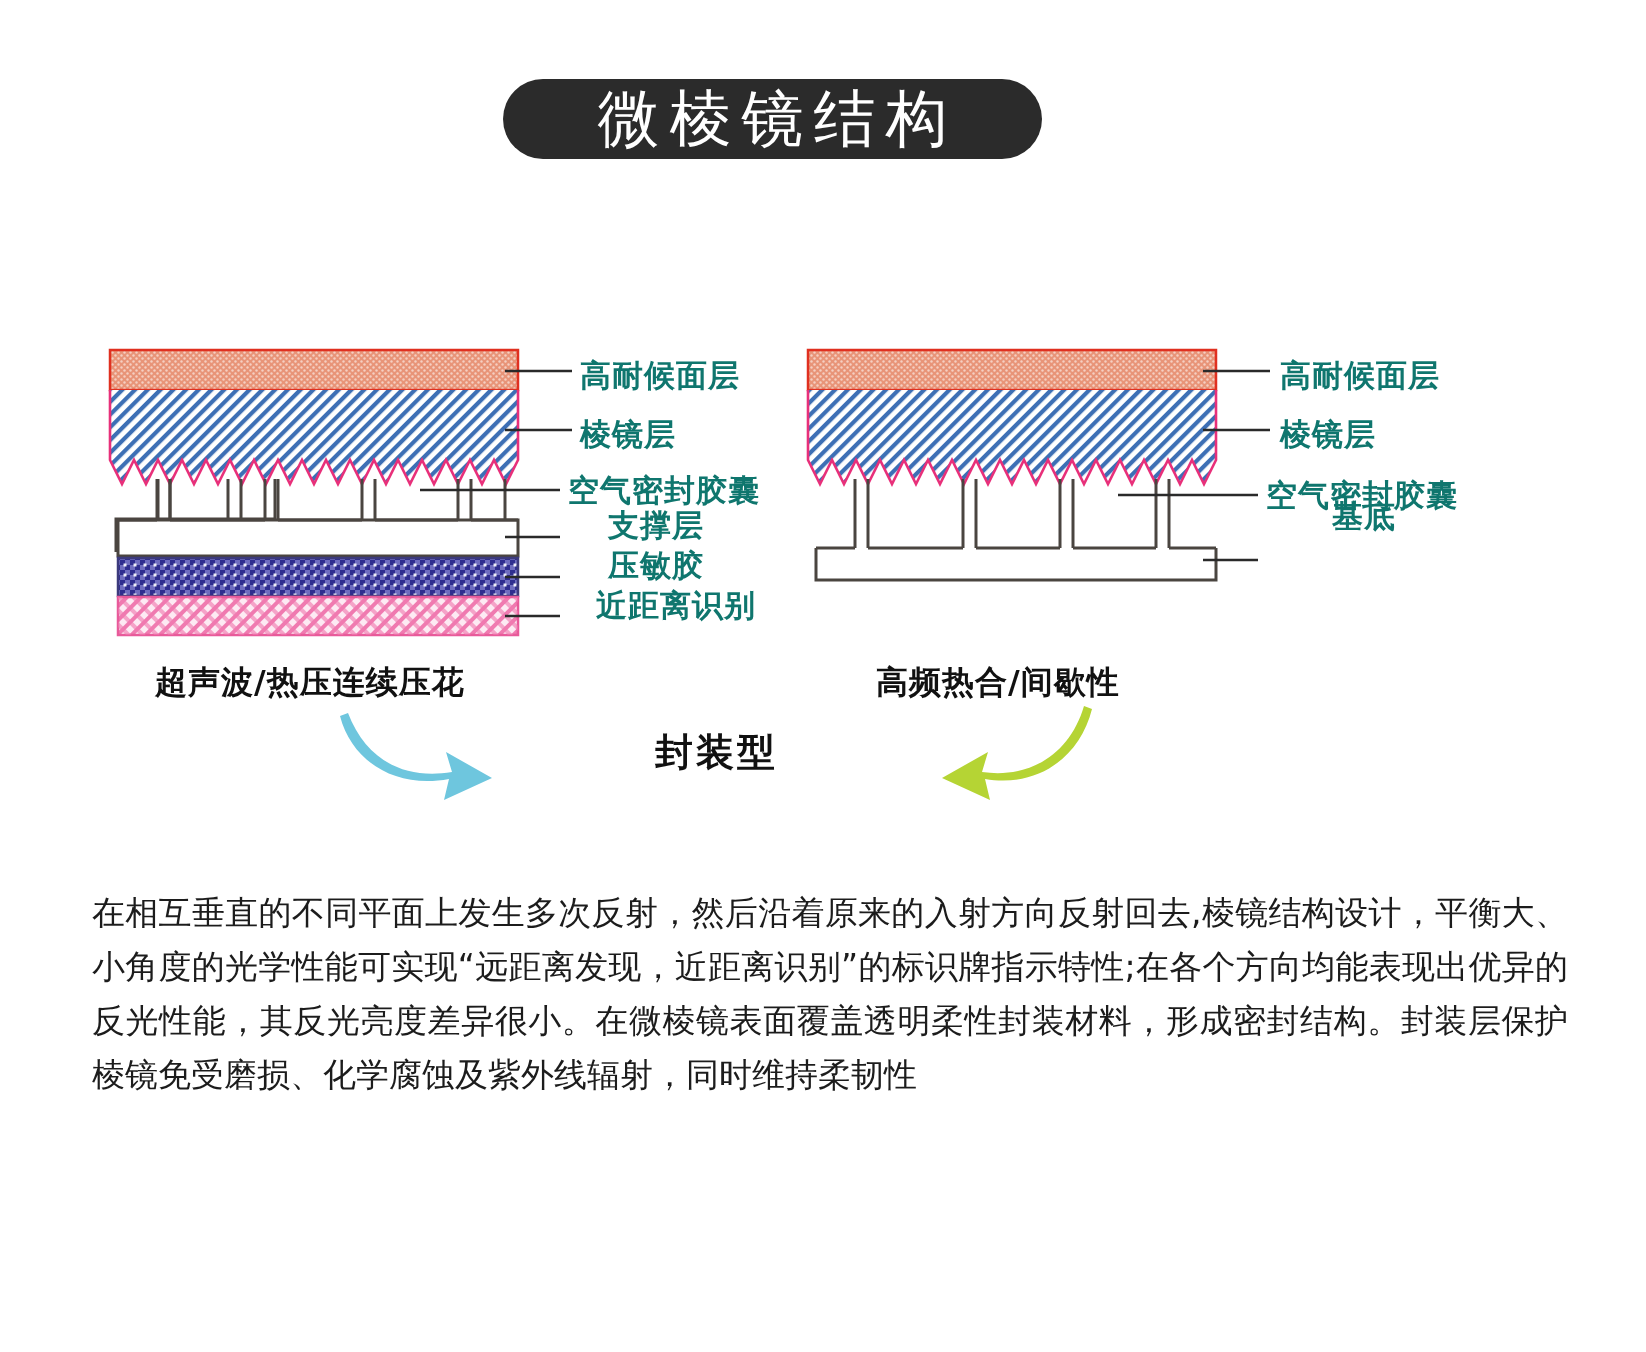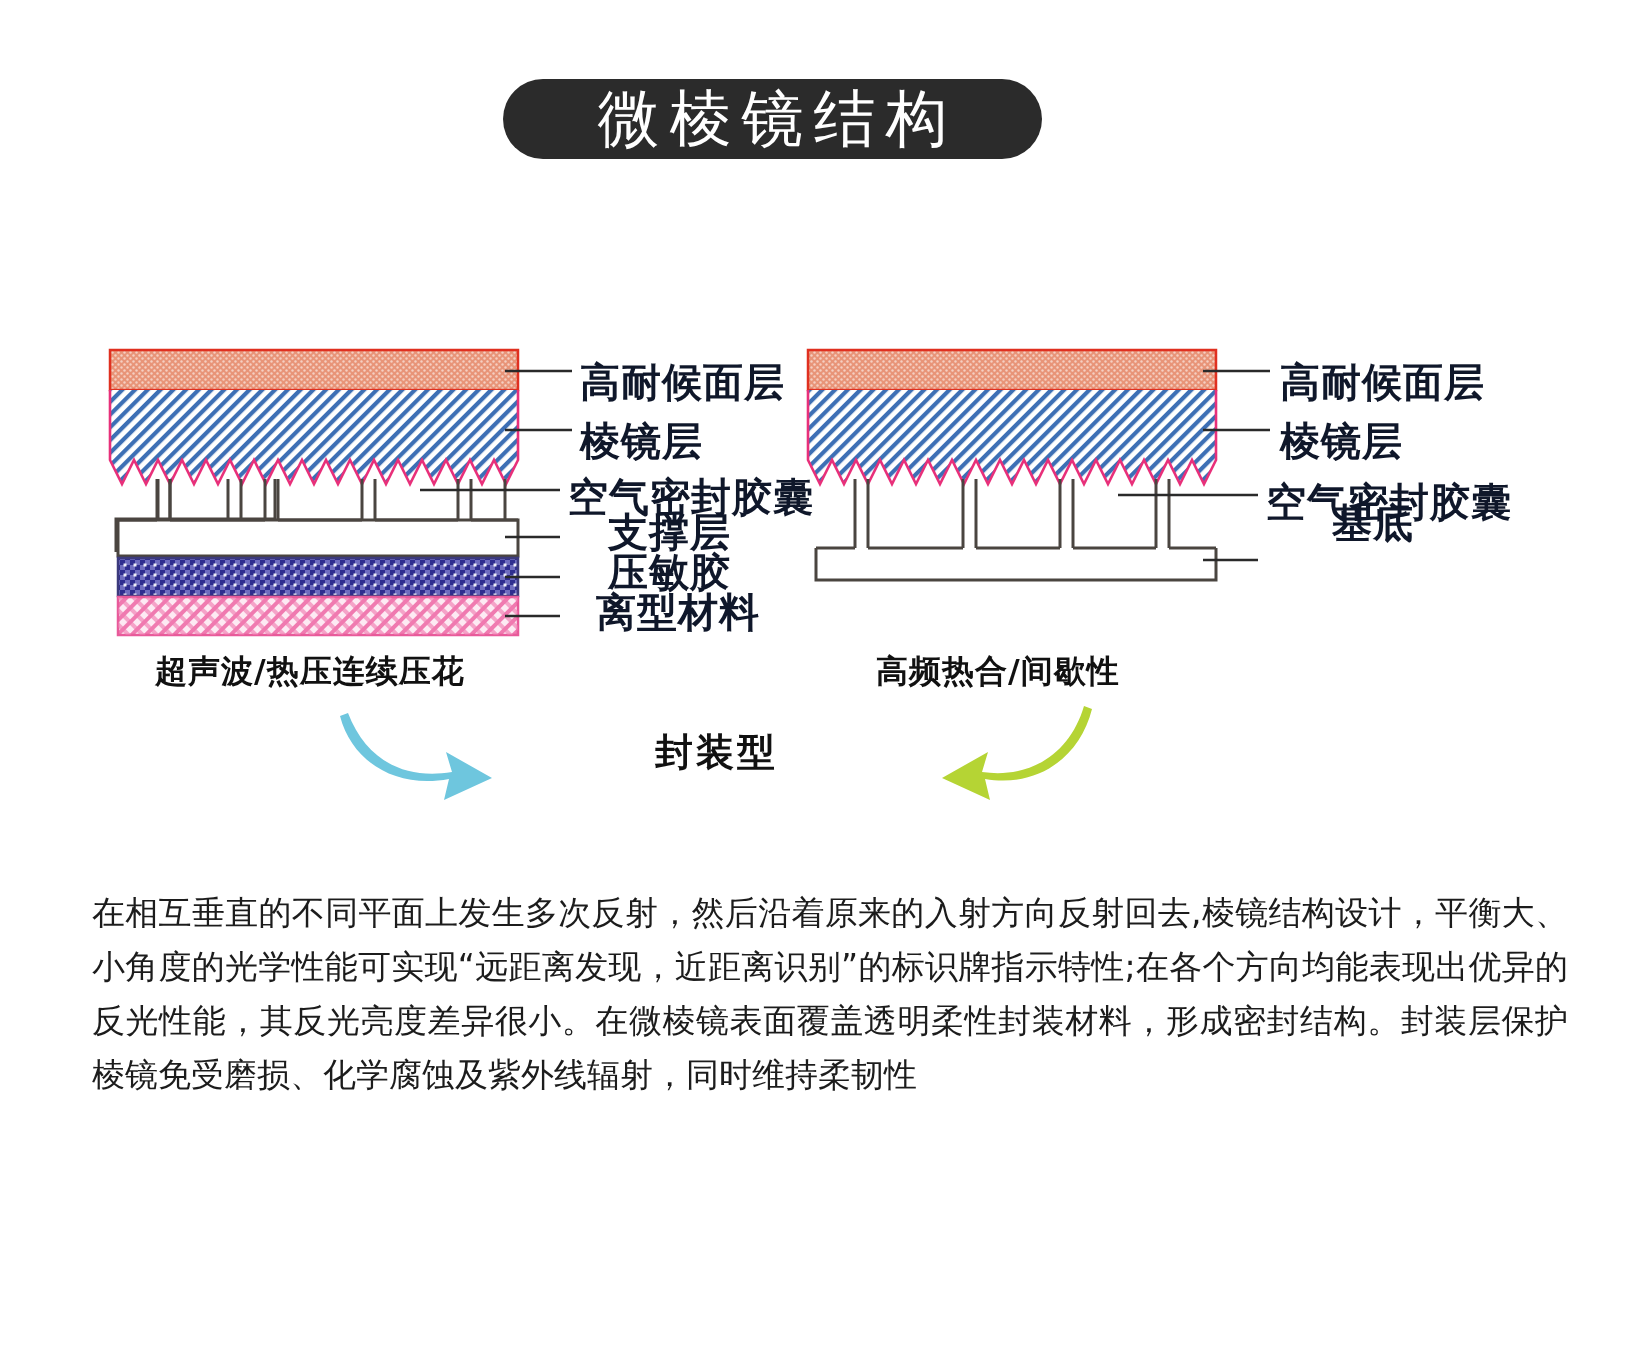--- a/index.html
+++ b/index.html
@@ -31,35 +31,36 @@
     line-height: 1;
   }
 
   
   .diagram-svg { position: absolute; left: 0; top: 0; }
 
   
   .lbl {
     position: absolute;
     font-family: Liberation Mono, monospace;
-    font-size: 40px;
-    color: #0f172a;
+    font-size: 31px;
+    color: #0f766e;
     white-space: nowrap;
     letter-spacing: 1px;
     font-weight: 600;
   }
 
   .caption {
     position: absolute;
     font-family: "DejaVu Serif", "Liberation Serif", serif;
     font-size: 32px;
     font-weight: 700;
     color: #111;
     white-space: nowrap;
     letter-spacing: 1px;
+    margin-top: 11px;
   }
 
   .center-label {
     position: absolute;
     font-family: Liberation Serif, serif;
     font-size: 38px;
     font-weight: 700;
     color: #111;
     white-space: nowrap;
     letter-spacing: 3px;
@@ -216,21 +217,21 @@
              C396,789 352,762 340,716 Z"></path>
     <path fill="#b5d434" d="M1084,706 C1070,754 1030,779 982,772 L988,752 L942,778 L990,800 L985,779
              C1038,788 1080,757 1092,709 Z"></path>
   </svg>
 
   <div class="lbl" style="left:580px; top:355px;">高耐候面层</div>
   <div class="lbl" style="left:580px; top:414px;">棱镜层</div>
   <div class="lbl" style="left:568px; top:470px;">空气密封胶囊</div>
   <div class="lbl" style="left:608px; top:505px;text-align:center;">支撑层</div>
   <div class="lbl" style="left:608px; top:545px;">压敏胶</div>
-  <div class="lbl" style="left:596px; top:585px;">离型材料</div>
+  <div class="lbl" style="left:596px; top:585px;">近距离识别</div>
 
   <div class="lbl" style="left:1280px; top:355px;">高耐候面层</div>
   <div class="lbl" style="left:1280px; top:414px;">棱镜层</div>
   <div class="lbl" style="left:1266px; top:475px;">空气密封胶囊</div>
   <div class="lbl" style="left:1332px; top:496px;">基底</div>
 
   <div class="caption" style="left:155px; top:650px;">超声波/热压连续压花</div>
   <div class="caption" style="left:876px; top:650px;text-align:center;">高频热合/间歇性</div>
   <div class="center-label" style="left:655px; top:727px;">封装型</div>
 

